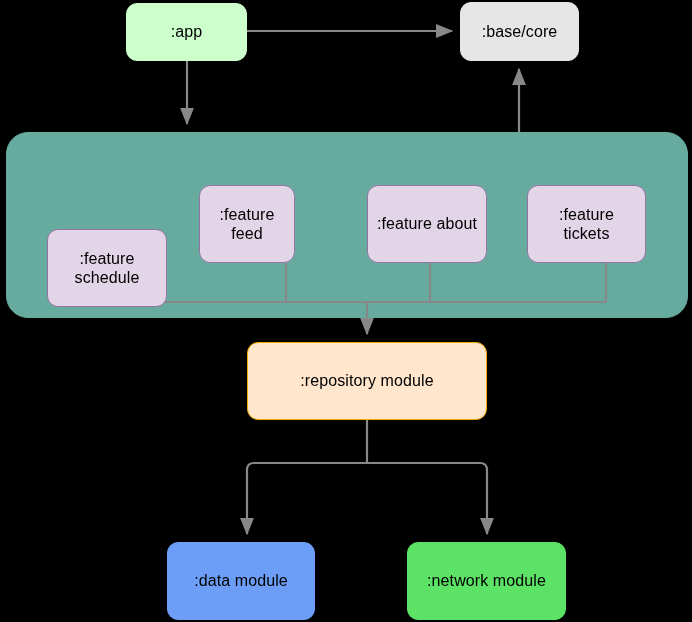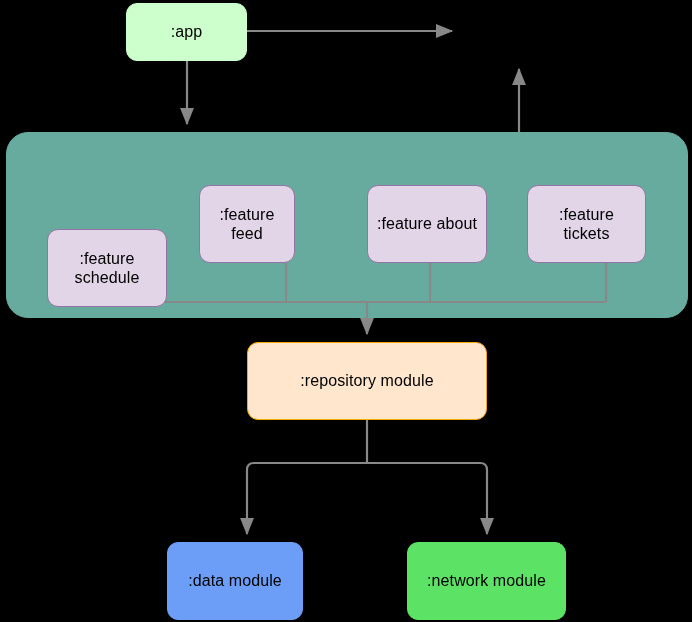--- a/index.html
+++ b/index.html
@@ -94,20 +94,23 @@
     </g>
     <g>
       <path d="M367,463 L480,463 Q487,463 487,470 L487,534" fill="none" stroke="#888888" stroke-width="2.2" marker-end="url(#arrowhead)"></path>
     </g>
   </svg>
 
   <div class="node" id="n-app" style="left: 126px; top: 3px; width: 121px; height: 58px; background: rgb(204, 255, 204); border-color: rgb(204, 255, 204);">
     <span class="node-label">:app</span>
   </div>
 
+  <div class="node" id="n-base-core" style="left: 460px; top: 2px; width: 119px; height: 59px; background: rgb(230, 230, 230); border-color: rgb(230, 230, 230);">
+    <span class="node-label">:base/core</span>
+  </div>
 
   <div class="node" id="n-feature-schedule" style="left: 47px; top: 185px; width: 120px; height: 78px; background: rgb(225, 213, 231); border-color: rgb(150, 115, 166); margin-top: 44px;">
     <span class="node-label">:feature schedule</span>
   </div>
 
   <div class="node" id="n-feature-feed" style="left: 199px; top: 185px; width: 96px; height: 78px; background: rgb(225, 213, 231); border-color: rgb(150, 115, 166);">
     <span class="node-label">:feature feed</span>
   </div>
 
   <div class="node" id="n-feature-tickets" style="left: 527px; top: 185px; width: 119px; height: 78px; background: rgb(225, 213, 231); border-color: rgb(150, 115, 166);">
@@ -115,21 +118,21 @@
   </div>
 
   <div class="node" id="n-feature-about" style="left: 367px; top: 185px; width: 120px; height: 78px; background: rgb(225, 213, 231); border-color: rgb(150, 115, 166);">
     <span class="node-label">:feature about</span>
   </div>
 
   <div class="node" id="n-repository-module" style="left: 247px; top: 342px; width: 240px; height: 78px; background: rgb(255, 230, 204); border-color: rgb(242, 169, 0);">
     <span class="node-label">:repository module</span>
   </div>
 
-  <div class="node" id="n-data-module" style="left: 167px; top: 542px; width: 136px; height: 78px; background: rgb(108, 158, 248); border-color: rgb(108, 158, 248); text-align: right;">
+  <div class="node" id="n-data-module" style="left: 167px; top: 542px; width: 148px; height: 78px; background: rgb(108, 158, 248); border-color: rgb(108, 158, 248); text-align: right;">
     <span class="node-label">:data module</span>
   </div>
 
   <div class="node" id="n-network-module" style="left: 407px; top: 542px; width: 159px; height: 78px; background: rgb(92, 226, 101); border-color: rgb(92, 226, 101); justify-content: center;">
     <span class="node-label">:network module</span>
   </div>
 
 </div>
 
 </body></html>

